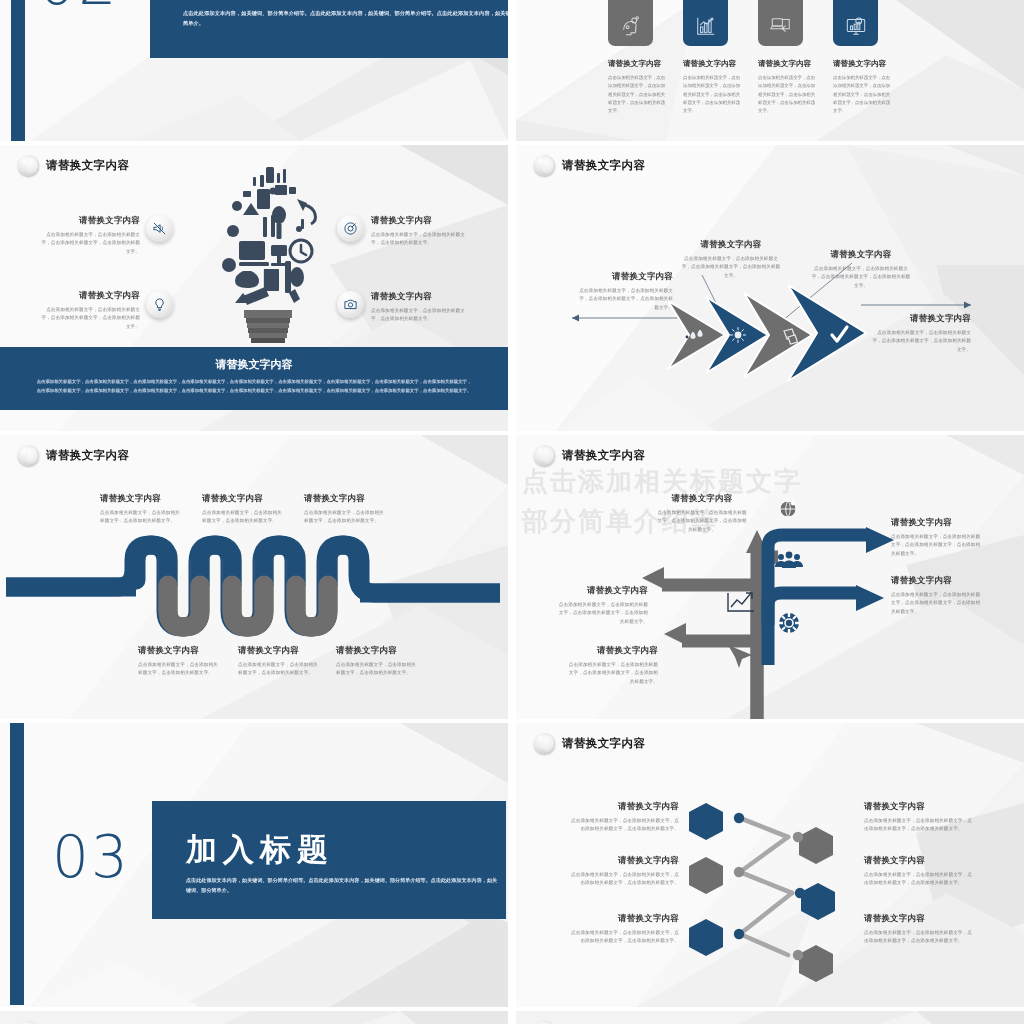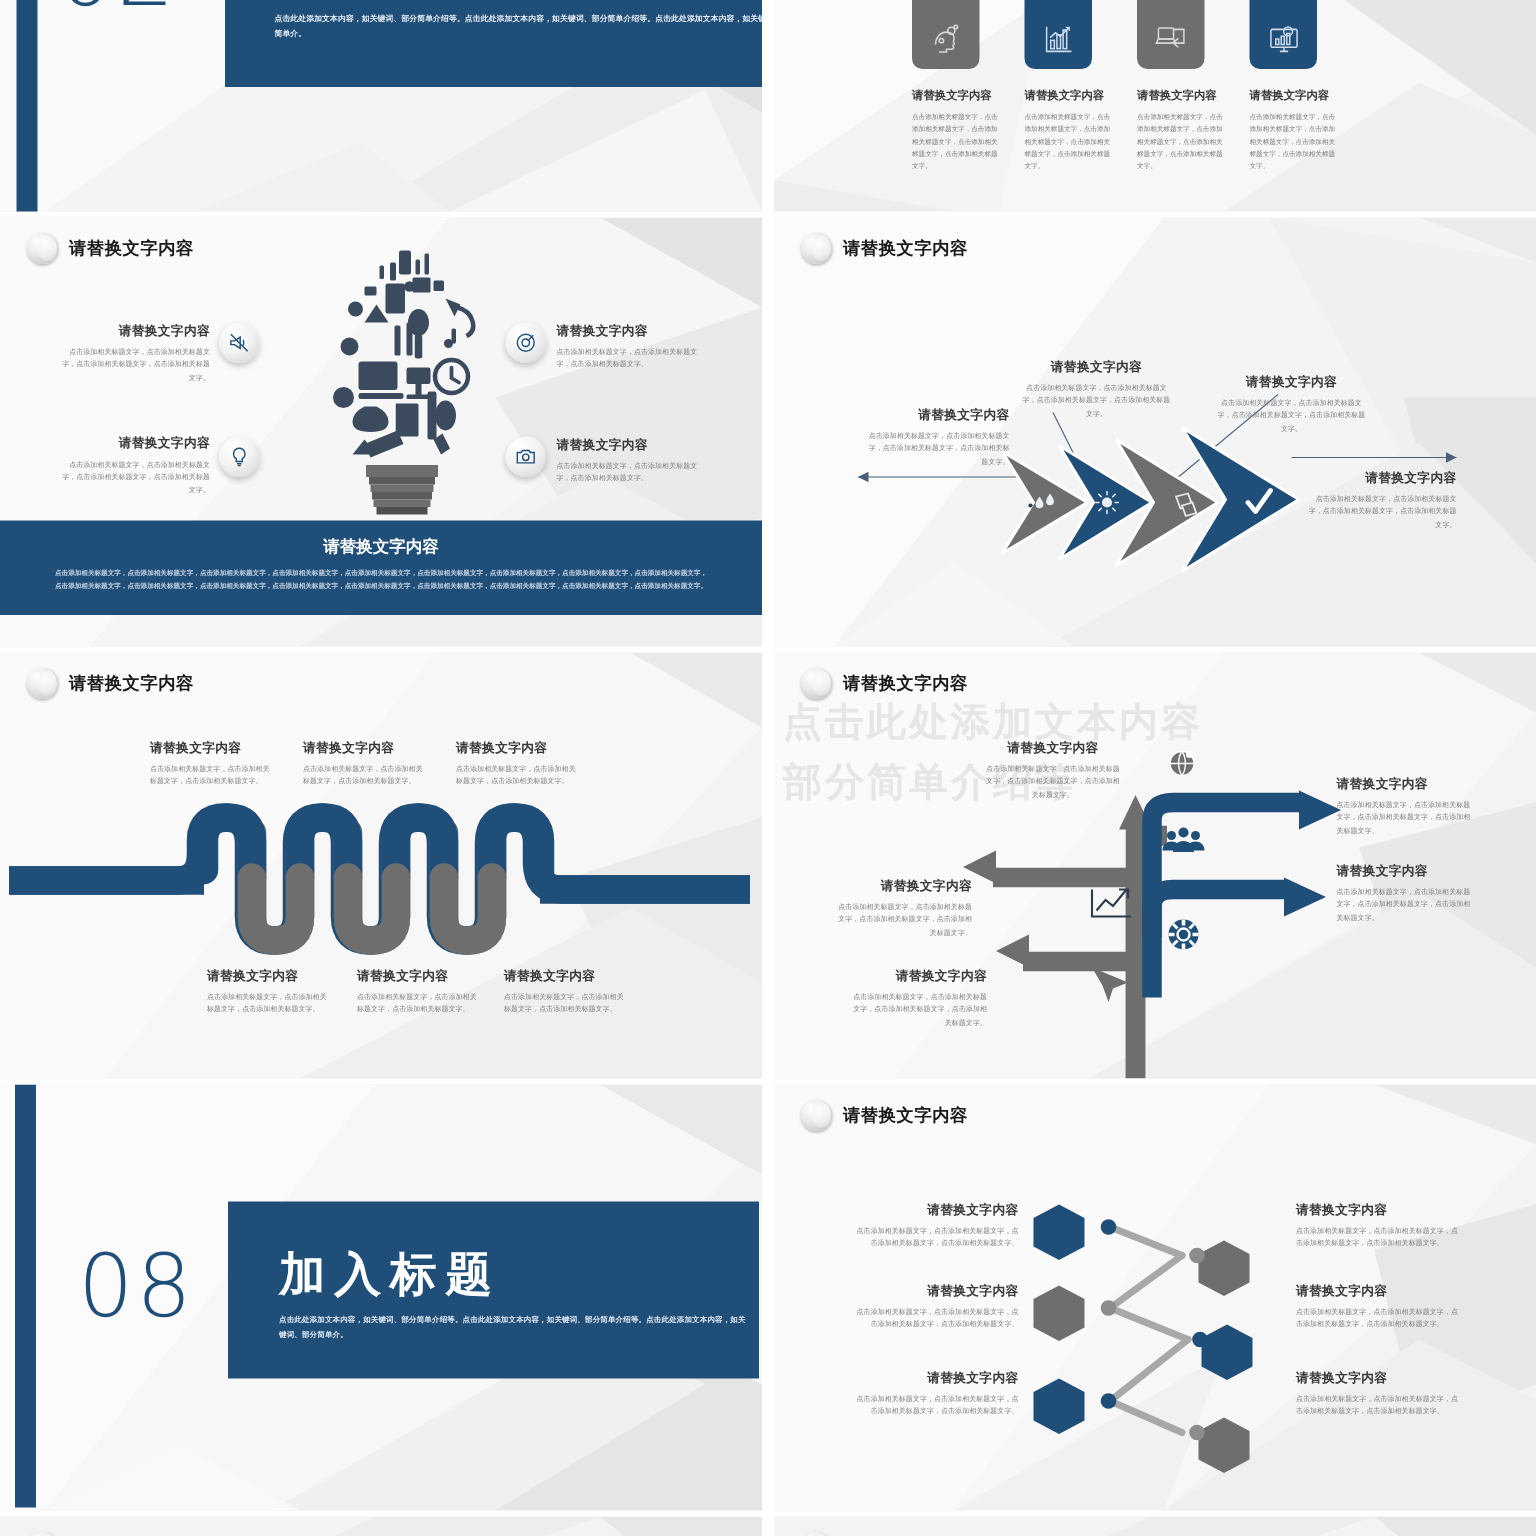--- a/index.html
+++ b/index.html
@@ -475,21 +475,21 @@
       <svg viewBox="0 0 508 284" preserveAspectRatio="none">
         <rect width="508" height="284" fill="#f3f3f3"></rect>
         <polygon points="0,0 300,0 80,284 0,284" fill="#fafafa"></polygon>
         <polygon points="300,0 508,0 508,40 390,180 210,284 80,284" fill="#f7f7f7"></polygon>
         <polygon points="430,0 508,0 508,40" fill="#eaeaea"></polygon>
         <polygon points="390,130 508,100 508,210 430,240" fill="#e8e8e8"></polygon>
         <polygon points="210,284 430,160 508,210 508,284" fill="#efefef"></polygon>
       </svg>
     </div>
     <div class="wm2">
-      <div>点击此处添加文本内容</div>
+      <div>点击添加相关标题文字</div>
       <div>部分简单介绍等</div>
     </div>
     <div class="layer">
       <div class="stitle" style="left:18px; top:10px">
         <span class="badge"></span>
         <span class="txt">请替换文字内容</span>
       </div>
 
       <svg class="tree" viewBox="0 0 508 284">
 
@@ -569,21 +569,21 @@
         <polygon points="0,0 250,0 30,284 0,284" fill="#fbfbfb"></polygon>
         <polygon points="250,0 508,0 508,40 400,150 260,284 30,284" fill="#f7f7f7"></polygon>
         <polygon points="400,0 508,0 508,60" fill="#e9e9e9"></polygon>
         <polygon points="330,284 470,180 508,200 508,284" fill="#e5e5e5"></polygon>
         <polygon points="180,284 400,160 470,200 330,284" fill="#f0f0f0"></polygon>
         <polygon points="30,284 200,284 120,240" fill="#f9f9f9"></polygon>
       </svg>
     </div>
     <div class="layer">
       <div class="leftbar"></div>
-      <div class="num">08</div>
+      <div class="num">03</div>
       <div class="blue">
         <div class="bt">加入标题</div>
         <div class="p">点击此处添加文本内容，如关键词、部分简单介绍等。点击此处添加文本内容，如关键词、部分简单介绍等。点击此处添加文本内容，如关键词、部分简单介。</div>
       </div>
     </div>
   </div>
 
   <div class="slide s8" style="height:284px">
     <div class="bg">
       <svg viewBox="0 0 508 284" preserveAspectRatio="none">

